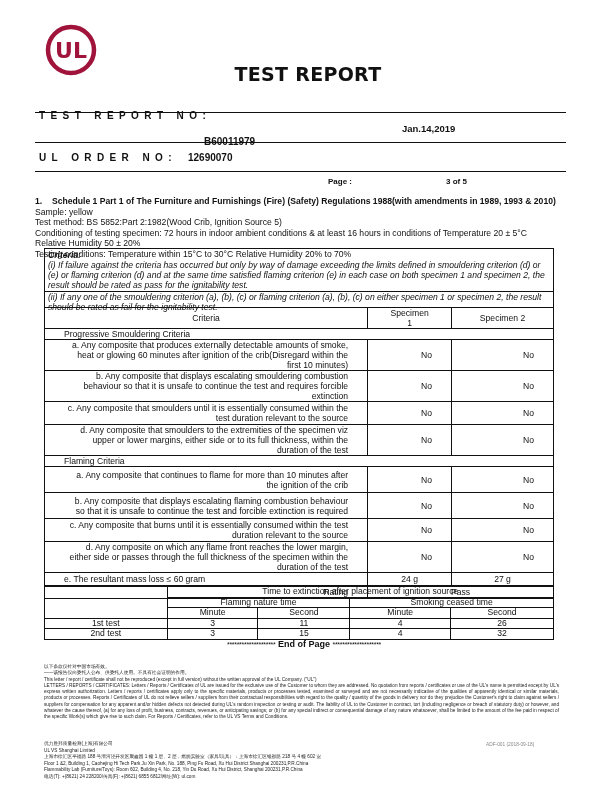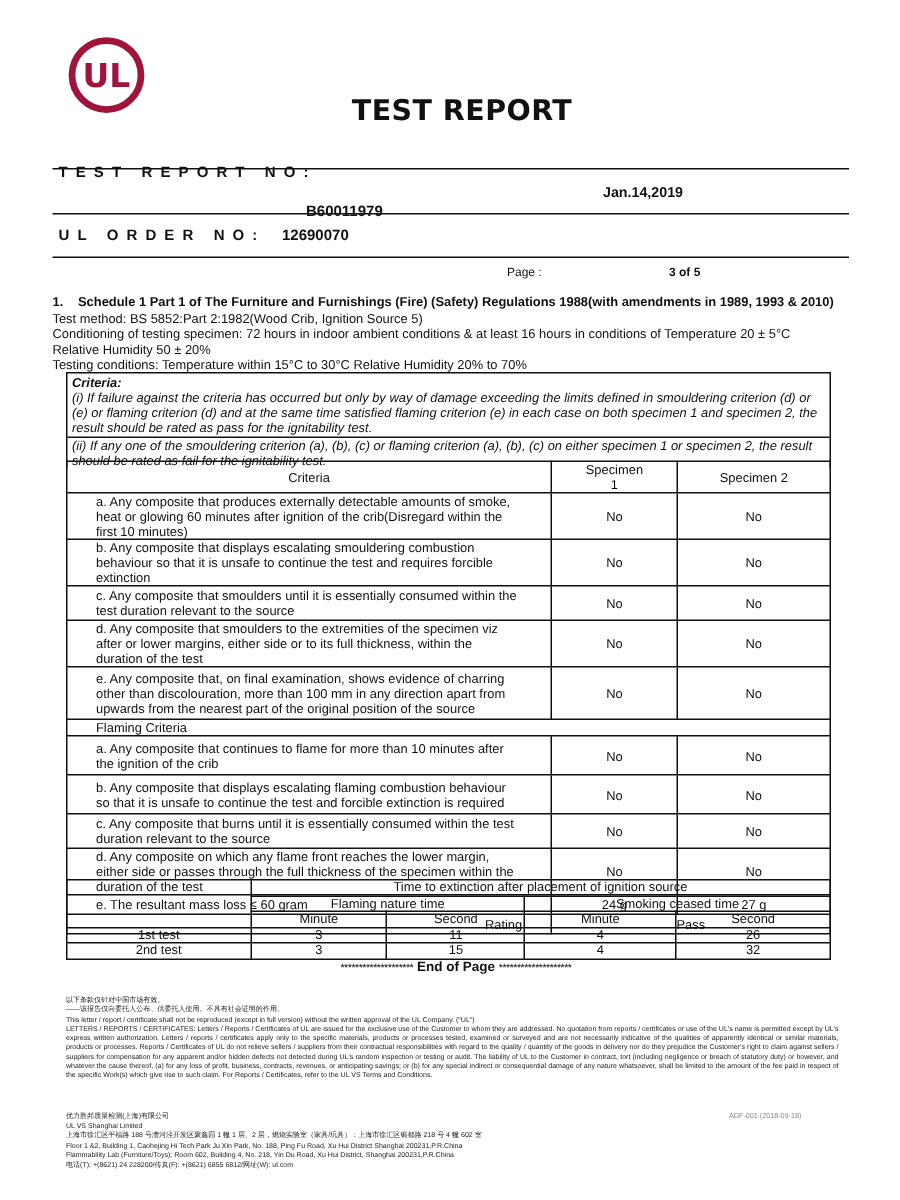--- a/index.html
+++ b/index.html
@@ -3,40 +3,40 @@
 <meta charset="utf-8">
 <style>
   html, body { margin: 0; padding: 0; background: #ffffff; }
   body { width: 600px; height: 800px; position: relative; overflow: hidden; font-family: "Liberation Sans", sans-serif; color: #111; }
   .logo { position: absolute; left: 45px; top: 24px; width: 52px; height: 52px; }
   .title { position: absolute; left: 0; width: 600px; top: 63px; text-align: center; font-family: "DejaVu Sans", sans-serif; font-weight: bold; font-size: 19px; letter-spacing: 0.3px; padding-left: 16px; box-sizing: border-box; }
   .rule { position: absolute; left: 35px; width: 531px; border-top: 1.2px solid #111; }
   .hdr-label { position: absolute; left: 39px; font-weight: bold; font-size: 10px; letter-spacing: 5.4px; }
   .hdr-value { position: absolute; left: 188px; font-weight: bold; font-size: 10px; }
   .hdr-date { position: absolute; left: 402px; font-weight: bold; font-size: 9.5px; }
-  .page-label { position: absolute; left: 338px; top: 153px; font-weight: normal; font-size: 8px; }
+  .page-label { position: absolute; left: 328px; top: 153px; font-weight: bold; font-size: 8px; }
   .page-value { position: absolute; left: 398px; top: 153px; font-weight: bold; font-size: 8px; }
 
   .section { position: absolute; left: 35px; top: 177px; width: 530px; font-size: 8.6px; line-height: 10.5px; }
   .sec-title { font-weight: bold; display: flex; }
   .sec-title .num { width: 17px; flex: none; }
   .sec-line { white-space: nowrap; }
 
   .crit-box { position: absolute; left: 44px; top: 248px; width: 510px; border: 1px solid #111; border-bottom: none; font-size: 8.6px; line-height: 10px; font-style: italic; padding: 1px 2px 0 3px; box-sizing: border-box; }
   .crit-box .ctitle { font-weight: bold; }
   .crit-box .div { border-top: 1px solid #111; margin: 1px -2px 0 -3px; padding: 0 2px 0 3px; }
 
   table { border-collapse: collapse; font-size: 8.6px; }
   td { border: 1px solid #111; padding: 0 19px; vertical-align: middle; line-height: 10px; }
   .main-table { position: absolute; left: 44px; top: 306px; width: 510px; }
   .main-table td.c { text-align: center; }
   .main-table td.r { text-align: right; }
   .main-table .hdr td { height: 10px; }
   .main-table .grp td { height: 10px; }
-  .main-table .r2 td { height: 22px; }
+  .main-table .r2 td { height: 22px; text-align: right; }
   .main-table .r3 td { height: 34px; }
   .main-table .r1 td { height: 12px; }
 
   .time-table { position: absolute; left: 44px; top: 586px; width: 510px; }
   .time-table td { text-align: center; height: 9.5px; line-height: 9.5px; }
 
   .end { position: absolute; left: 0; width: 600px; top: 639px; text-align: center; font-size: 9px; font-weight: bold; padding-left: 8px; box-sizing: border-box; }
   .end .stars { font-size: 7px; letter-spacing: -0.3px; font-weight: normal; }
 
   .legal { position: absolute; left: 44px; top: 664px; width: 515px; font-size: 4.7px; line-height: 6.3px; color: #222; }
@@ -67,20 +67,21 @@
 <div class="hdr-value" style="top:152px;">12690070</div>
 <div class="rule" style="top:171px;"></div>
 <div class="page-label" style="top:177px;">Page :</div>
 <div class="page-value" style="top:177px;padding-left:48px;">3 of 5</div>
 
 <div class="section" style="top:196px;">
   <div class="sec-title">
     <span class="num">1.</span>
     <span>Schedule 1 Part 1 of The Furniture and Furnishings (Fire) (Safety) Regulations 1988(with amendments in 1989, 1993 &amp; 2010)</span>
   </div>
+  <div class="sec-line">Sample: yellow</div>
   <div class="sec-line">Test method: BS 5852:Part 2:1982(Wood Crib, Ignition Source 5)</div>
   <div class="sec-line">Conditioning of testing specimen: 72 hours in indoor ambient conditions &amp; at least 16 hours in conditions of Temperature 20 ± 5°C</div>
   <div class="sec-line">Relative Humidity 50 ± 20%</div>
   <div class="sec-line">Testing conditions: Temperature within 15°C to 30°C Relative Humidity 20% to 70%</div>
 </div>
 
 <div class="crit-box" style="top:248px;">
   <div class="ctitle">Criteria:</div>
   <div>(i)  If failure against the criteria has occurred but only by way of damage exceeding the limits defined in smouldering criterion (d) or (e) or flaming criterion (d) and at the same time satisfied flaming criterion (e) in each case on both specimen 1 and specimen 2, the result should be rated as pass for the ignitability test.</div>
   <div class="div">(ii) If any one of the smouldering criterion (a), (b), (c) or flaming criterion (a), (b), (c) on either specimen 1 or specimen 2, the result should be rated as fail for the ignitability test.</div>
@@ -91,42 +92,40 @@
       <col style="width:324px">
       <col style="width:84px">
       <col style="width:102px">
     </colgroup>
   <tbody>
       <tr class="hdr">
     <td class="c">Criteria</td>
     <td class="c">Specimen 1</td>
     <td class="c">Specimen 2</td>
   </tr>
+  <tr class="grp">
+    <td colspan="3">Progressive Smouldering Criteria</td>
+  </tr>
   <tr class="r2">
     <td>a. Any composite that produces externally detectable amounts of smoke, heat or glowing 60 minutes after ignition of the crib(Disregard within the first 10 minutes)</td>
     <td class="c">No</td>
     <td class="c">No</td>
   </tr>
   <tr class="r2">
     <td>b. Any composite that displays escalating smouldering combustion behaviour so that it is unsafe to continue the test and requires forcible extinction</td>
     <td class="c">No</td>
     <td class="c">No</td>
   </tr>
   <tr class="r2">
     <td>c. Any composite that smoulders until it is essentially consumed within the test duration relevant to the source</td>
     <td class="c">No</td>
     <td class="c">No</td>
   </tr>
   <tr class="r2">
-    <td>d. Any composite that smoulders to the extremities of the specimen viz after or lower margins, either side or to its full thickness, within the duration of the test</td>
-    <td class="c">No</td>
-    <td class="c">No</td>
-  </tr>
-  <tr class="r3">
-    <td>e. Any composite that, on final examination, shows evidence of charring other than discolouration, more than 100 mm in any direction apart from upwards from the nearest part of the original position of the source</td>
+    <td>d. Any composite that smoulders to the extremities of the specimen viz upper or lower margins, either side or to its full thickness, within the duration of the test</td>
     <td class="c">No</td>
     <td class="c">No</td>
   </tr>
   <tr class="grp">
     <td colspan="3">Flaming Criteria</td>
   </tr>
   <tr class="r2" style="height:26px;">
     <td>a. Any composite that continues to flame for more than 10 minutes after the ignition of the crib</td>
     <td class="c">No</td>
     <td class="c">No</td>

